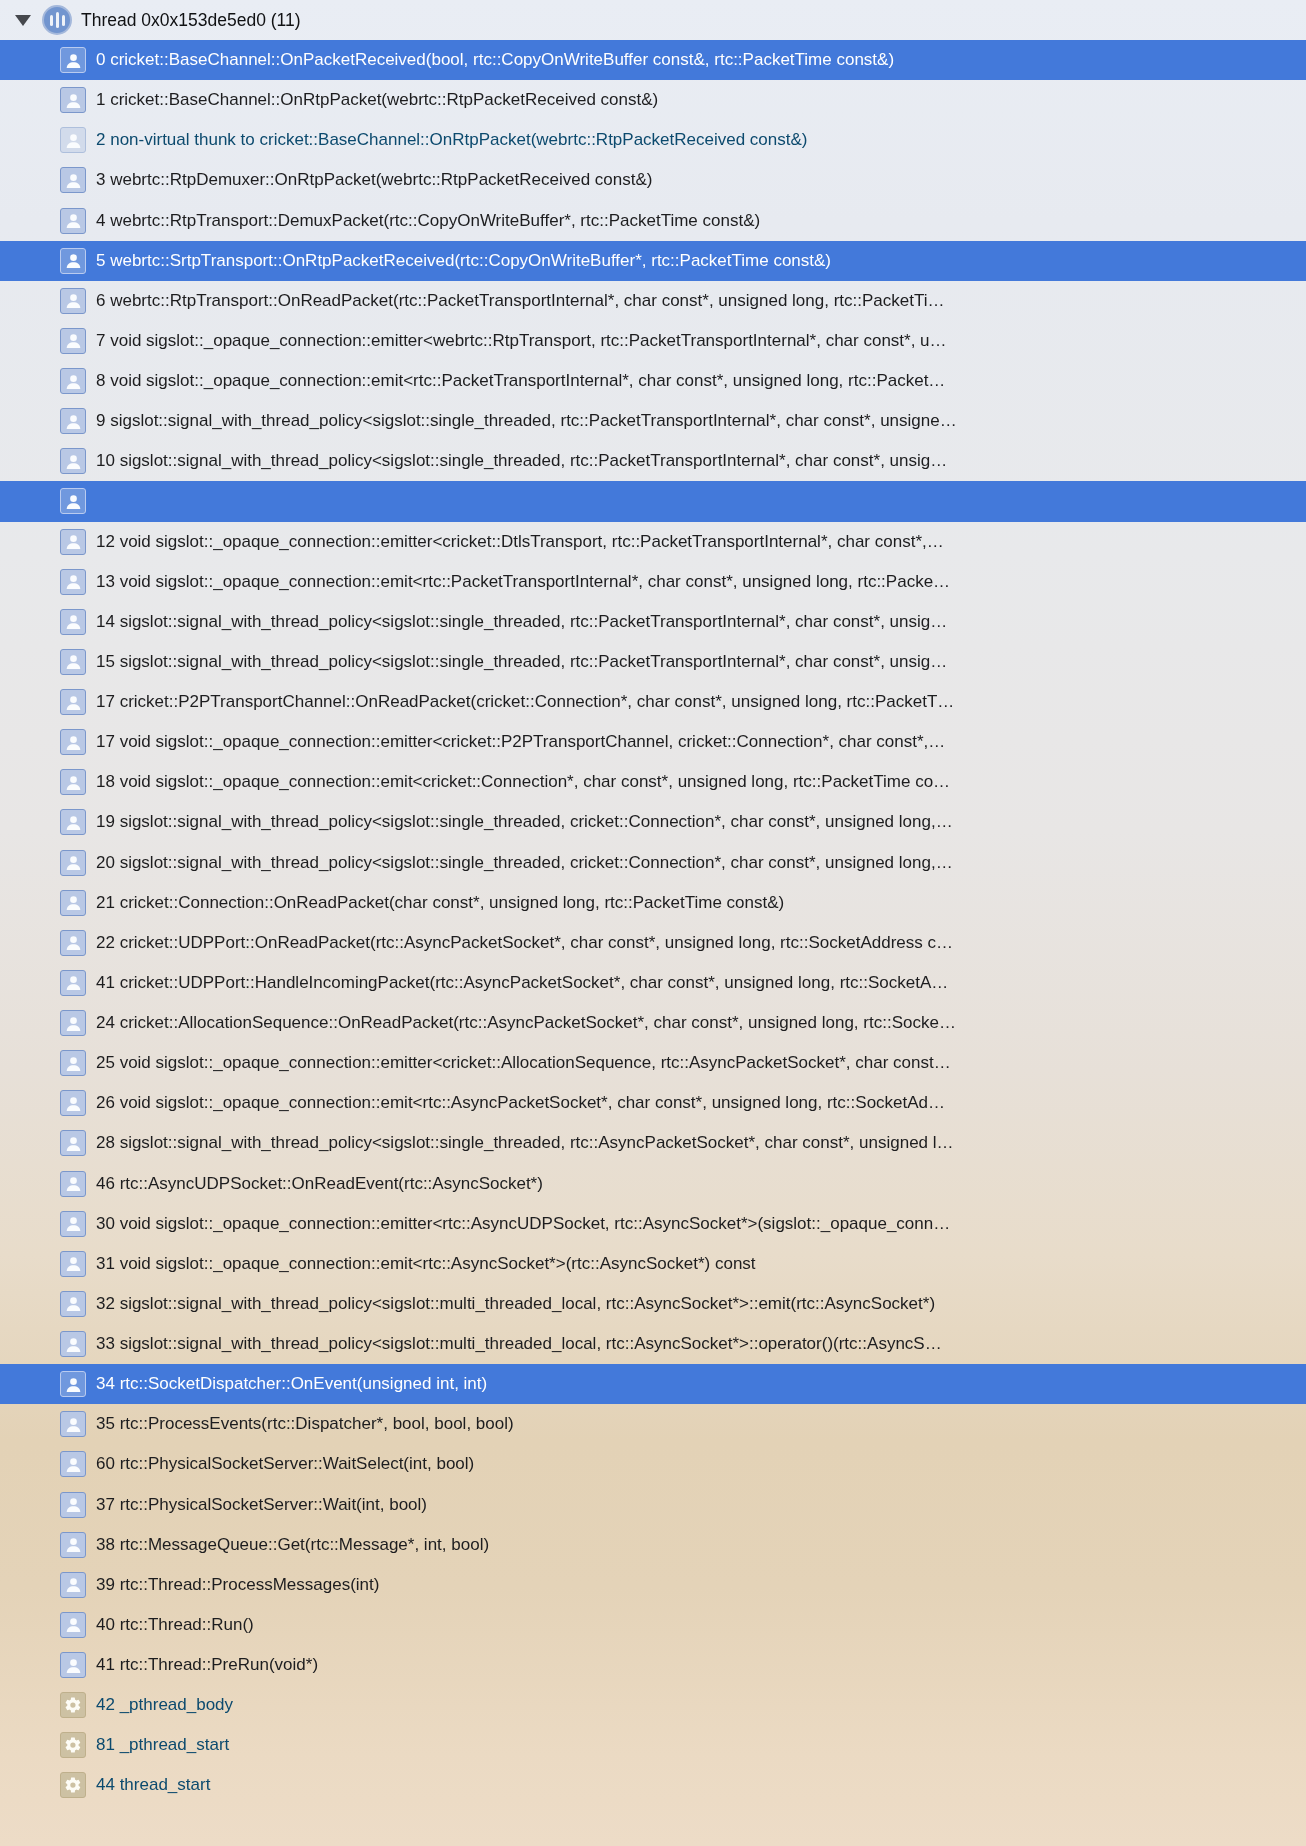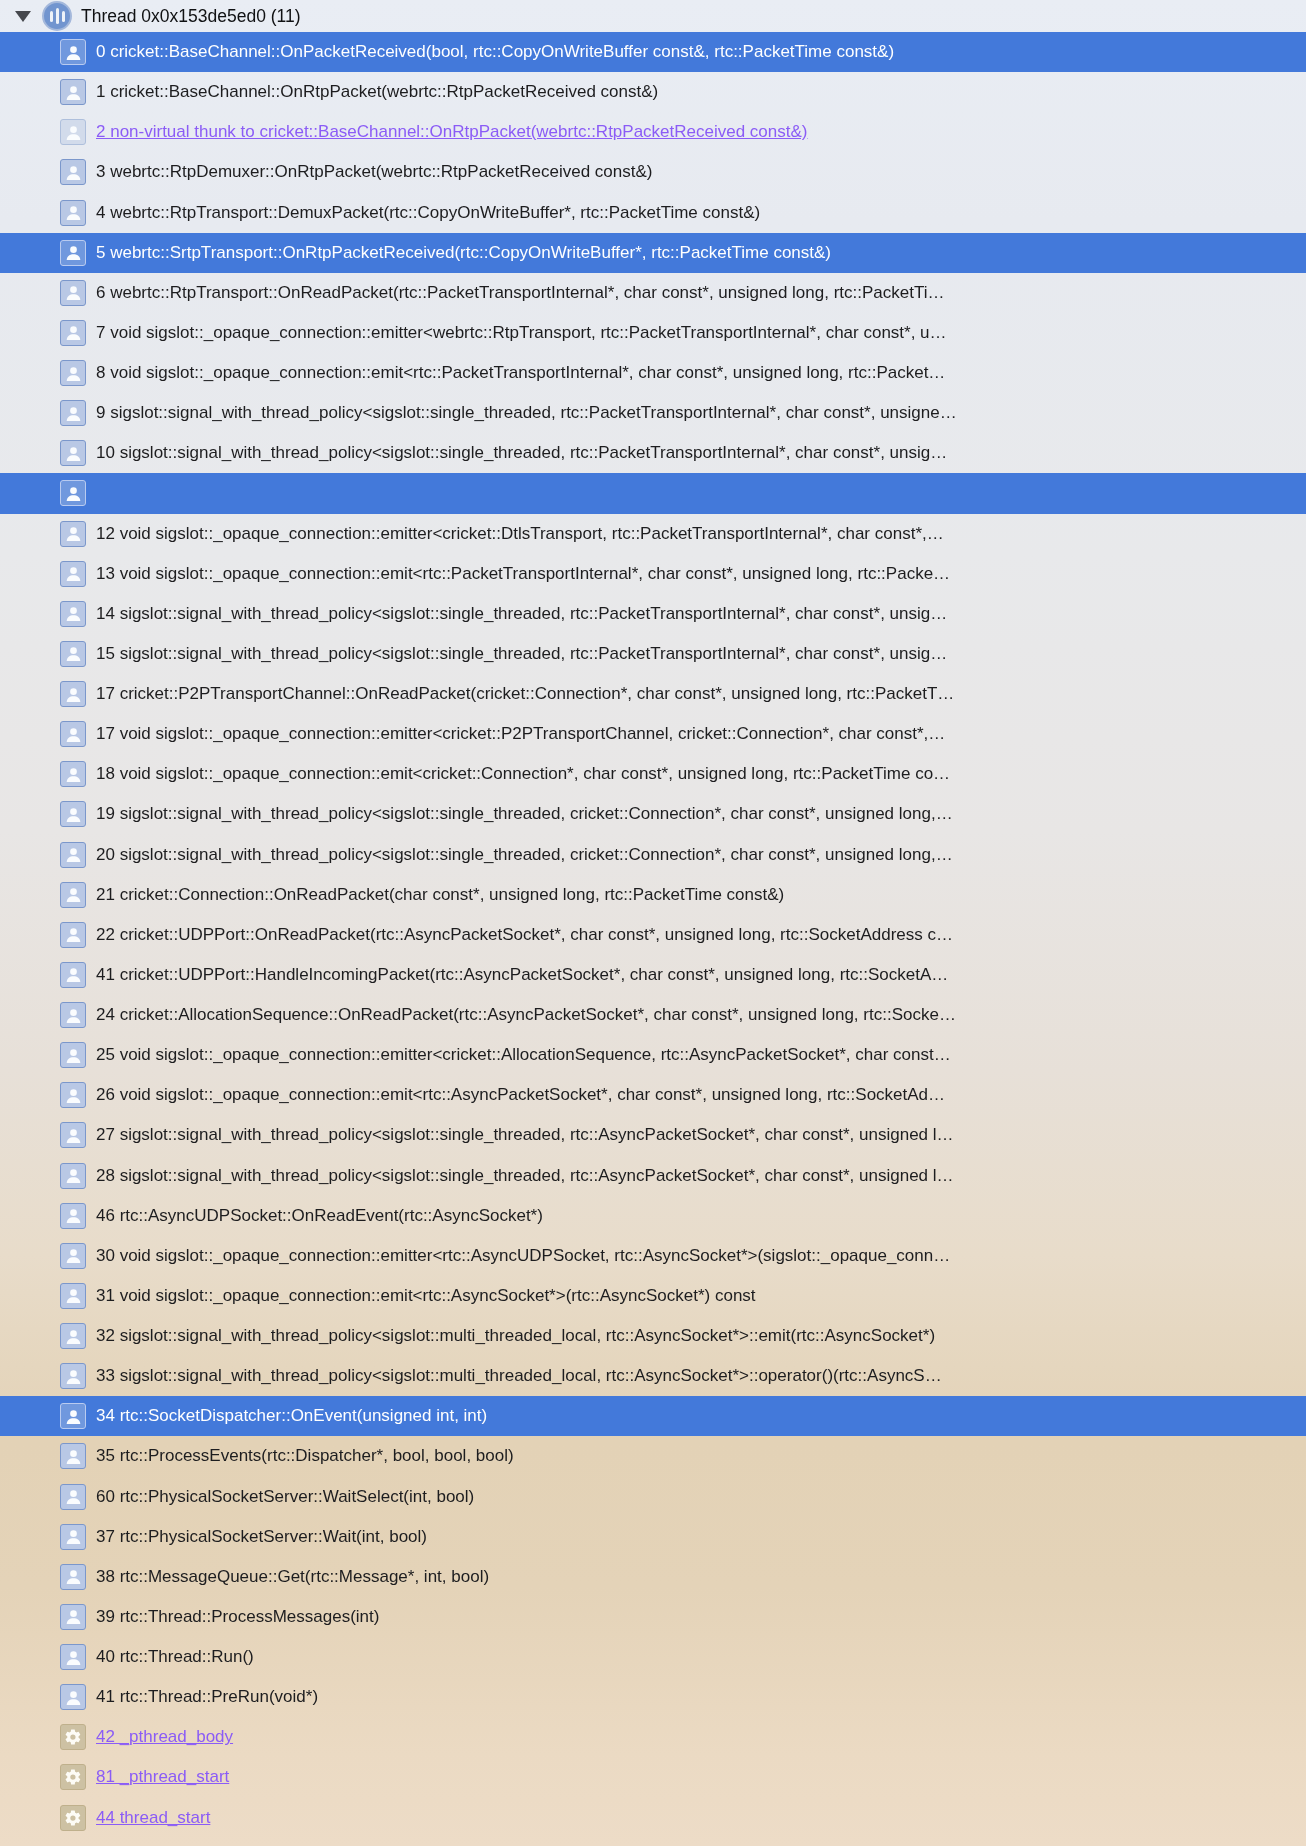--- a/index.html
+++ b/index.html
@@ -5,21 +5,21 @@
   html,body{margin:0;padding:0;}
   body{
     width:1306px;height:1846px;overflow:hidden;
     font-family:"Liberation Sans",sans-serif;
     background:linear-gradient(180deg,
       #e9edf4 0%, #e7eaf0 12%, #e8e9eb 30%, #e8e6e5 45%,
       #e7e0d8 58%, #e8dcca 68%, #e3d2b6 78%, #e4d3b8 86%,
       #ebdac3 95%, #eddcc7 100%);
   }
   .header{
-    height:32px;display:flex;align-items:center;
+    height:40px;display:flex;align-items:center;
   }
   .disclosure{
     margin-left:15px;width:0;height:0;
     border-left:8px solid transparent;border-right:8px solid transparent;
     border-top:11px solid #46484d;
   }
   .thread-icon{
     margin-left:11px;width:26px;height:26px;border-radius:50%;
     background:#7295cf;border:2px solid #a4b8db;
     display:flex;align-items:center;justify-content:center;gap:3px;
@@ -43,21 +43,21 @@
   .icon svg{display:block;}
   .icon.person{background:#b9c8e5;border:1.5px solid #7b97cb;}
   .row.dimmed .icon.person{background:#d2dbeb;border-color:#aebfdc;}
   .row.selected .icon.person{background:#7098de;border-color:#b9cbf0;}
   .icon.gear{background:#cdc1a3;border:1.5px solid #bfb08c;}
   .person-svg{fill:#fafcfe;width:19px;height:19px;}
   .gear-svg{fill:#fdfcf6;width:18px;height:18px;}
 
   .frame-text{margin-left:10px;font-size:17px;color:#1d1d1f;}
   .row.selected .frame-text{color:#ffffff;}
-  .row.dimmed .frame-text{color:#8b5cf6;text-decoration:underline;}
+  .row.dimmed .frame-text{color:#0c4a6e;}
 </style>
 </head>
 <body>
 
 <div class="header">
   <div class="disclosure"></div>
   <div class="thread-icon">
     <span class="bar b1"></span>
       <span class="bar b2"></span>
       <span class="bar b3"></span>
@@ -336,30 +336,20 @@
     <span class="frame-text">26 void sigslot::_opaque_connection::emit&lt;rtc::AsyncPacketSocket*, char const*, unsigned long, rtc::SocketAd…</span>
   </div>
     <div class="row">
     <span class="icon person">
       <svg class="person-svg" viewBox="0 0 24 24">
         <circle cx="12" cy="8.4" r="4.2"></circle>
         <path d="M3.4 21.5c.2-5 3.9-7.4 8.6-7.4s8.4 2.4 8.6 7.4z"></path>
       </svg>
 
     </span>
-    <span class="frame-text">27 sigslot::signal_with_thread_policy&lt;sigslot::single_threaded, rtc::AsyncPacketSocket*, char const*, unsigned l…</span>
-  </div>
-    <div class="row">
-    <span class="icon person">
-      <svg class="person-svg" viewBox="0 0 24 24">
-        <circle cx="12" cy="8.4" r="4.2"></circle>
-        <path d="M3.4 21.5c.2-5 3.9-7.4 8.6-7.4s8.4 2.4 8.6 7.4z"></path>
-      </svg>
-
-    </span>
     <span class="frame-text">28 sigslot::signal_with_thread_policy&lt;sigslot::single_threaded, rtc::AsyncPacketSocket*, char const*, unsigned l…</span>
   </div>
     <div class="row">
     <span class="icon person">
       <svg class="person-svg" viewBox="0 0 24 24">
         <circle cx="12" cy="8.4" r="4.2"></circle>
         <path d="M3.4 21.5c.2-5 3.9-7.4 8.6-7.4s8.4 2.4 8.6 7.4z"></path>
       </svg>
 
     </span>

